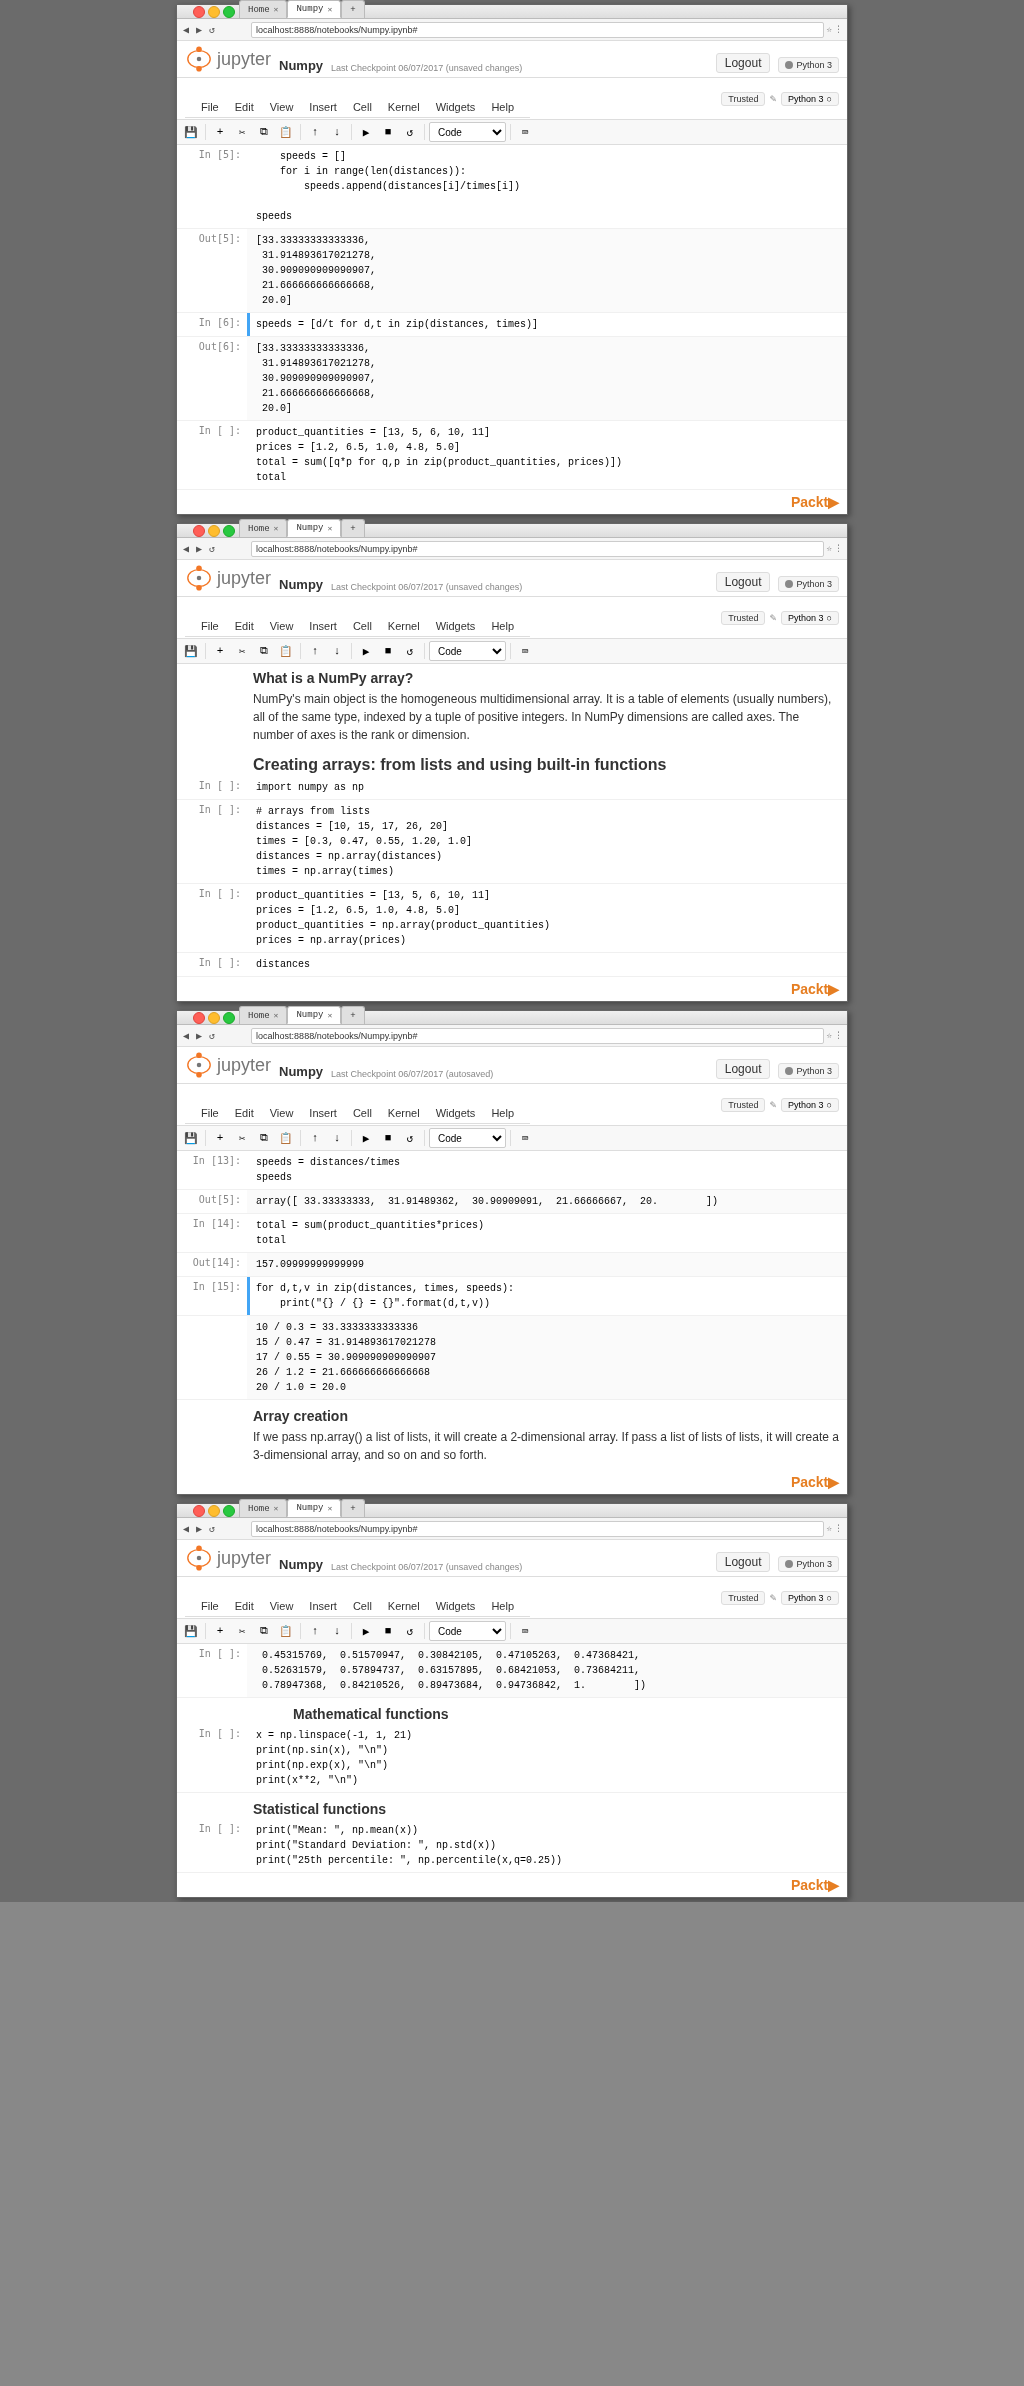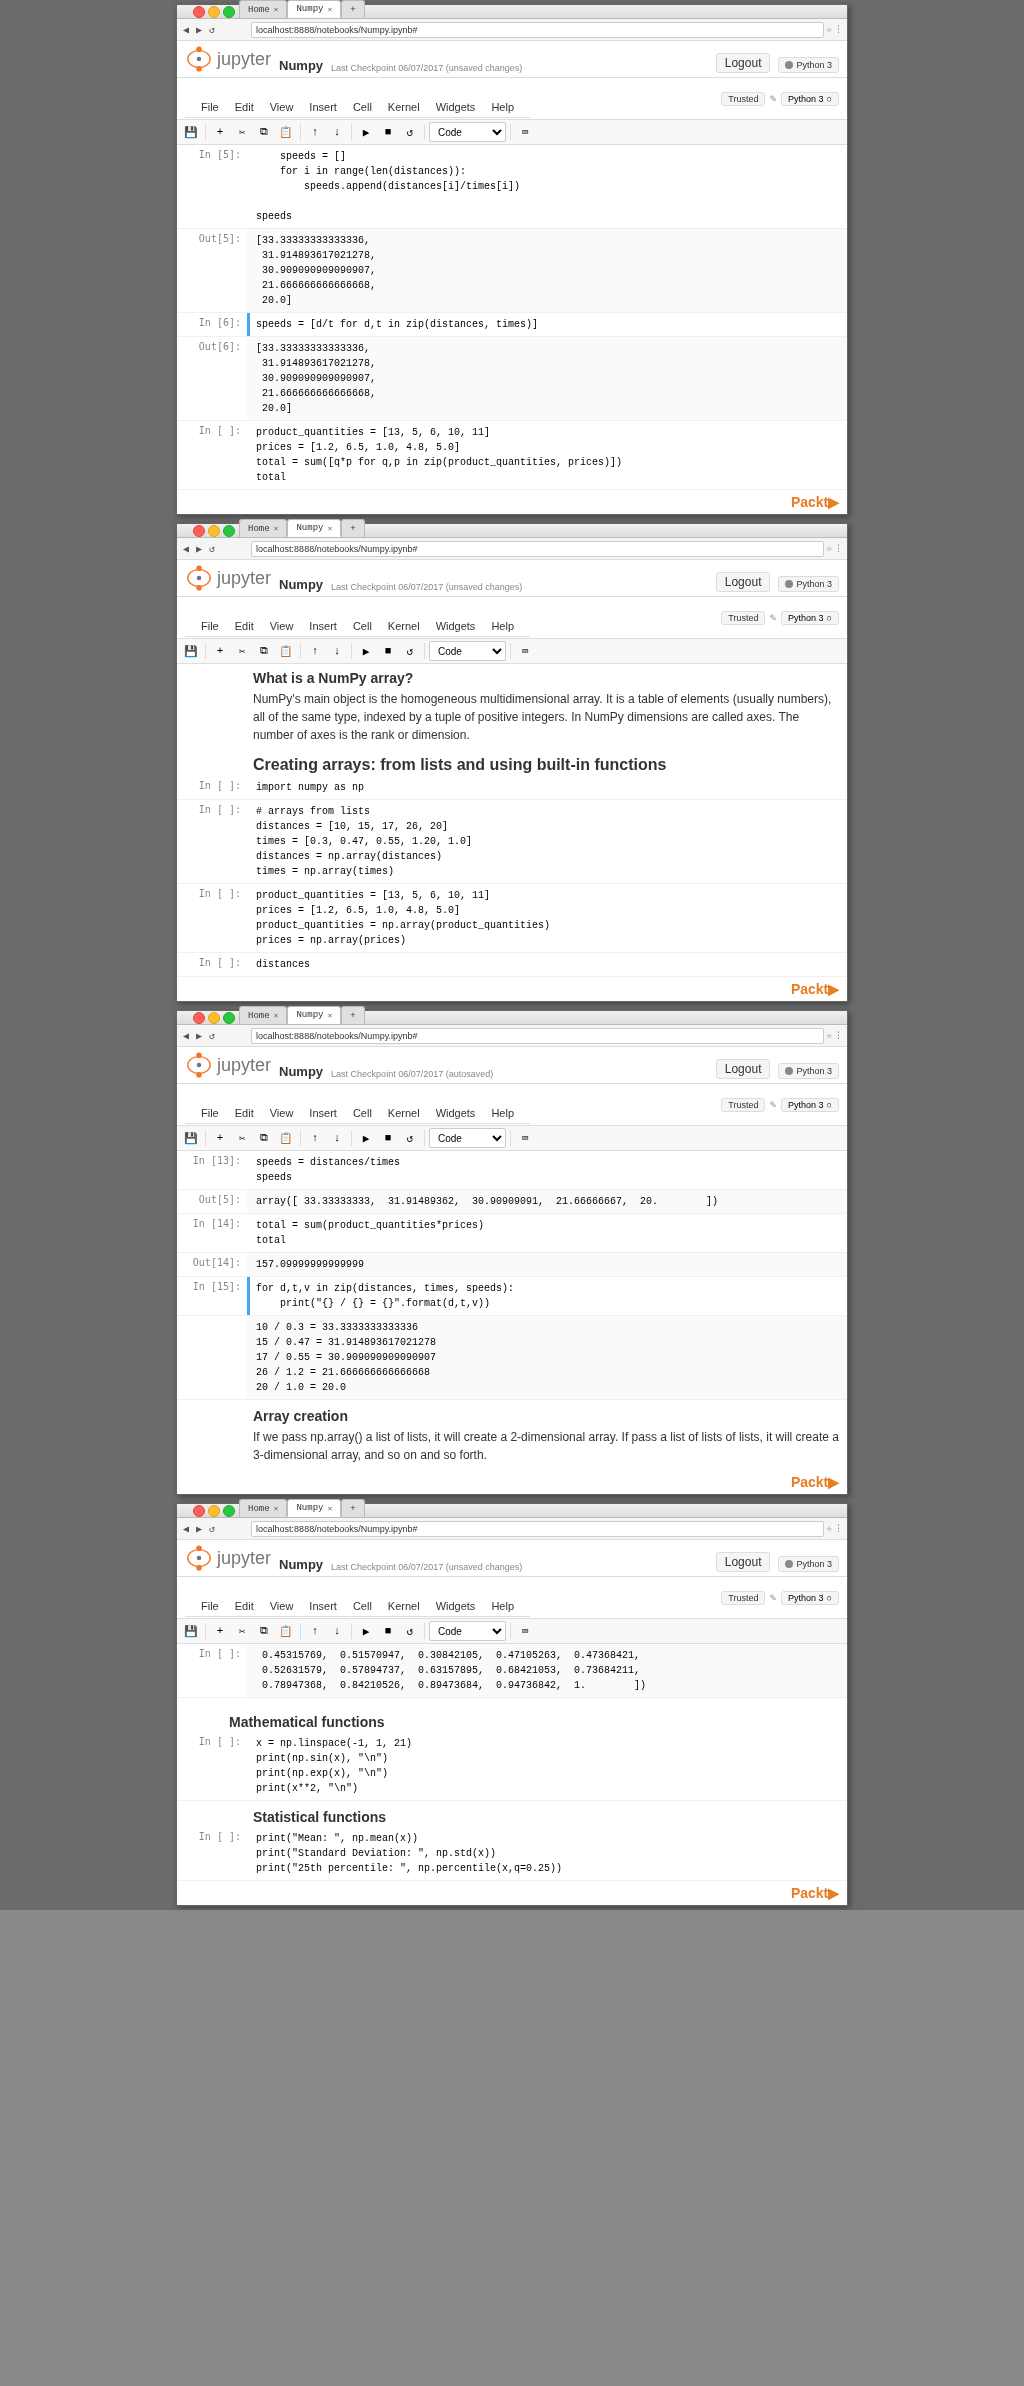--- a/index.html
+++ b/index.html
@@ -894,21 +894,21 @@
 
       <div class="nb-cell">
         <div class="cell-label">In [ ]:</div>
         <div class="cell-content output-cell">
           <div class="output-text"> 0.45315769,  0.51570947,  0.30842105,  0.47105263,  0.47368421,
  0.52631579,  0.57894737,  0.63157895,  0.68421053,  0.73684211,
  0.78947368,  0.84210526,  0.89473684,  0.94736842,  1.        ])</div>
         </div>
       </div>
 
-      <div class="section-cell" style="padding:8px 8px 2px 52px;margin-top:8px;">
+      <div class="section-cell" style="padding:8px 8px 2px 116px;">
         <div class="nb-heading" style="padding:0;">Mathematical functions</div>
       </div>
 
       <div class="nb-cell">
         <div class="cell-label">In [ ]:</div>
         <div class="cell-content">
           <div class="code-text">x = np.linspace(-1, 1, 21)
 print(np.sin(x), "\n")
 print(np.exp(x), "\n")
 print(x**2, "\n")</div>

